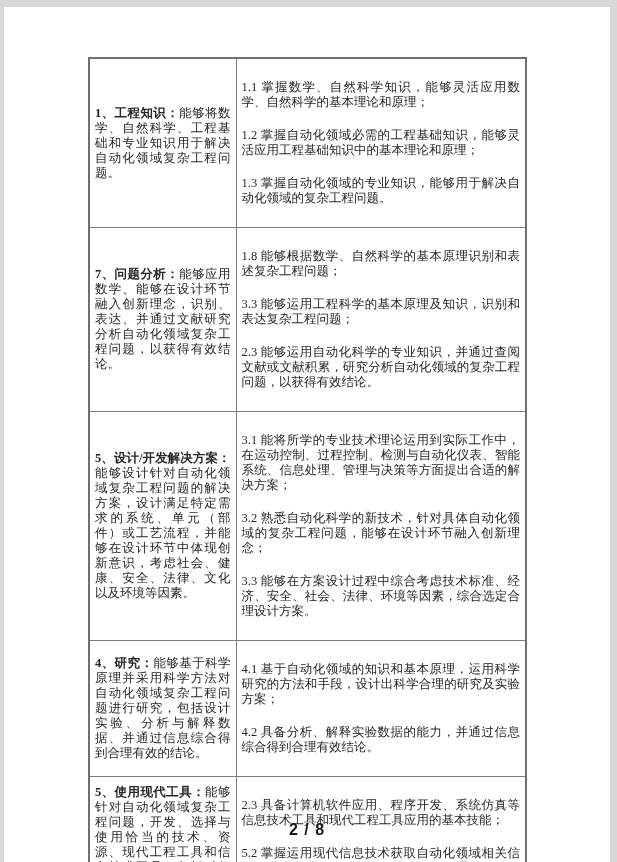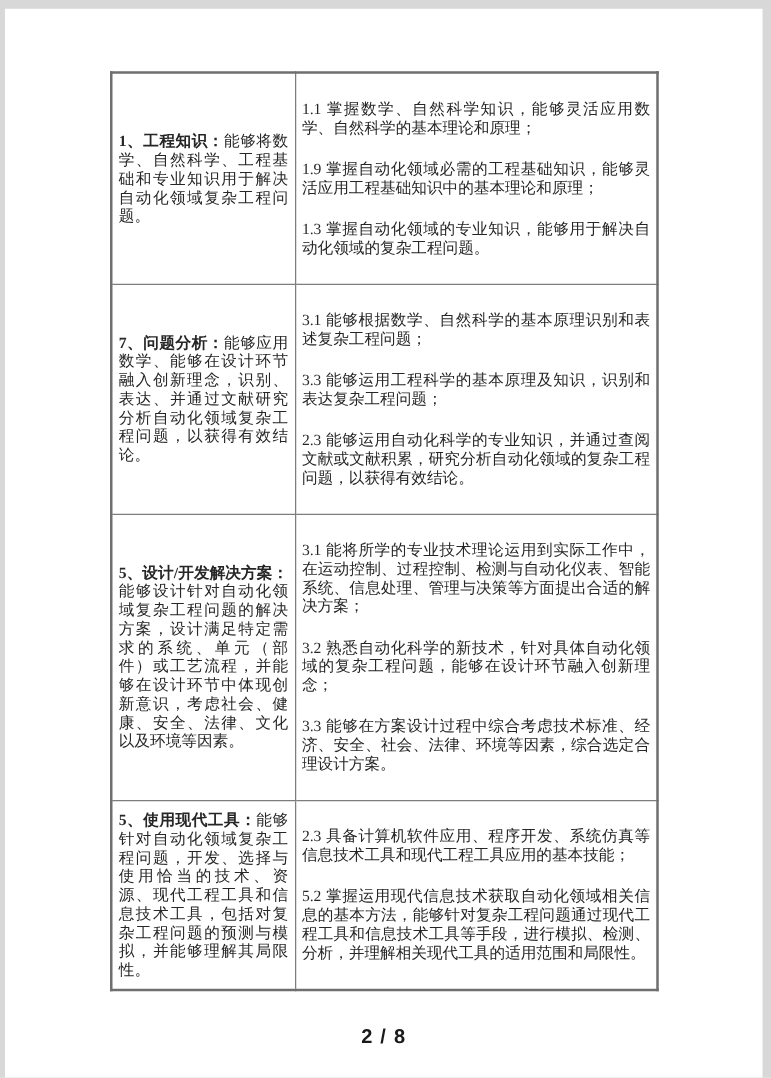--- a/index.html
+++ b/index.html
@@ -68,42 +68,51 @@
       <col class="col-left">
       <col class="col-right">
     </colgroup>
     <tbody>
       <tr style="height:118px;">
         <td class="cell-left">
           <span class="req-title">1、工程知识：</span><span>能够将数学、自然科学、工程基础和专业知识用于解决自动化领域复杂工程问题。</span>
         </td>
         <td class="cell-right">
           <p>1.1 掌握数学、自然科学知识，能够灵活应用数学、自然科学的基本理论和原理；</p>
-          <p>1.9 掌握自动化领域必需的工程基础知识，能够灵活应用工程基础知识中的基本理论和原理；</p>
+          <p>1.2 掌握自动化领域必需的工程基础知识，能够灵活应用工程基础知识中的基本理论和原理；</p>
           <p>1.3 掌握自动化领域的专业知识，能够用于解决自动化领域的复杂工程问题。</p>
         </td>
       </tr>
       <tr style="height:116px;">
         <td class="cell-left">
           <span class="req-title">7、问题分析：</span><span>能够应用数学、能够在设计环节融入创新理念，识别、表达、并通过文献研究分析自动化领域复杂工程问题，以获得有效结论。</span>
         </td>
         <td class="cell-right">
-          <p>3.1 能够根据数学、自然科学的基本原理识别和表述复杂工程问题；</p>
+          <p>1.8 能够根据数学、自然科学的基本原理识别和表述复杂工程问题；</p>
           <p>3.3 能够运用工程科学的基本原理及知识，识别和表达复杂工程问题；</p>
           <p>2.3 能够运用自动化科学的专业知识，并通过查阅文献或文献积累，研究分析自动化领域的复杂工程问题，以获得有效结论。</p>
         </td>
       </tr>
       <tr style="height:160px;">
         <td class="cell-left">
           <span class="req-title">5、设计/开发解决方案：</span><span>能够设计针对自动化领域复杂工程问题的解决方案，设计满足特定需求的系统、单元（部件）或工艺流程，并能够在设计环节中体现创新意识，考虑社会、健康、安全、法律、文化以及环境等因素。</span>
         </td>
         <td class="cell-right">
           <p>3.1 能将所学的专业技术理论运用到实际工作中，在运动控制、过程控制、检测与自动化仪表、智能系统、信息处理、管理与决策等方面提出合适的解决方案；</p>
           <p>3.2 熟悉自动化科学的新技术，针对具体自动化领域的复杂工程问题，能够在设计环节融入创新理念；</p>
           <p>3.3 能够在方案设计过程中综合考虑技术标准、经济、安全、社会、法律、环境等因素，综合选定合理设计方案。</p>
+        </td>
+      </tr>
+      <tr style="height:119px;">
+        <td class="cell-left">
+          <span class="req-title">4、研究：</span><span>能够基于科学原理并采用科学方法对自动化领域复杂工程问题进行研究，包括设计实验、分析与解释数据、并通过信息综合得到合理有效的结论。</span>
+        </td>
+        <td class="cell-right">
+          <p>4.1 基于自动化领域的知识和基本原理，运用科学研究的方法和手段，设计出科学合理的研究及实验方案；</p>
+          <p>4.2 具备分析、解释实验数据的能力，并通过信息综合得到合理有效结论。</p>
         </td>
       </tr>
       <tr style="height:125px;">
         <td class="cell-left">
           <span class="req-title">5、使用现代工具：</span><span>能够针对自动化领域复杂工程问题，开发、选择与使用恰当的技术、资源、现代工程工具和信息技术工具，包括对复杂工程问题的预测与模拟，并能够理解其局限性。</span>
         </td>
         <td class="cell-right">
           <p>2.3 具备计算机软件应用、程序开发、系统仿真等信息技术工具和现代工程工具应用的基本技能；</p>
           <p>5.2 掌握运用现代信息技术获取自动化领域相关信息的基本方法，能够针对复杂工程问题通过现代工程工具和信息技术工具等手段，进行模拟、检测、分析，并理解相关现代工具的适用范围和局限性。</p>
         </td>

